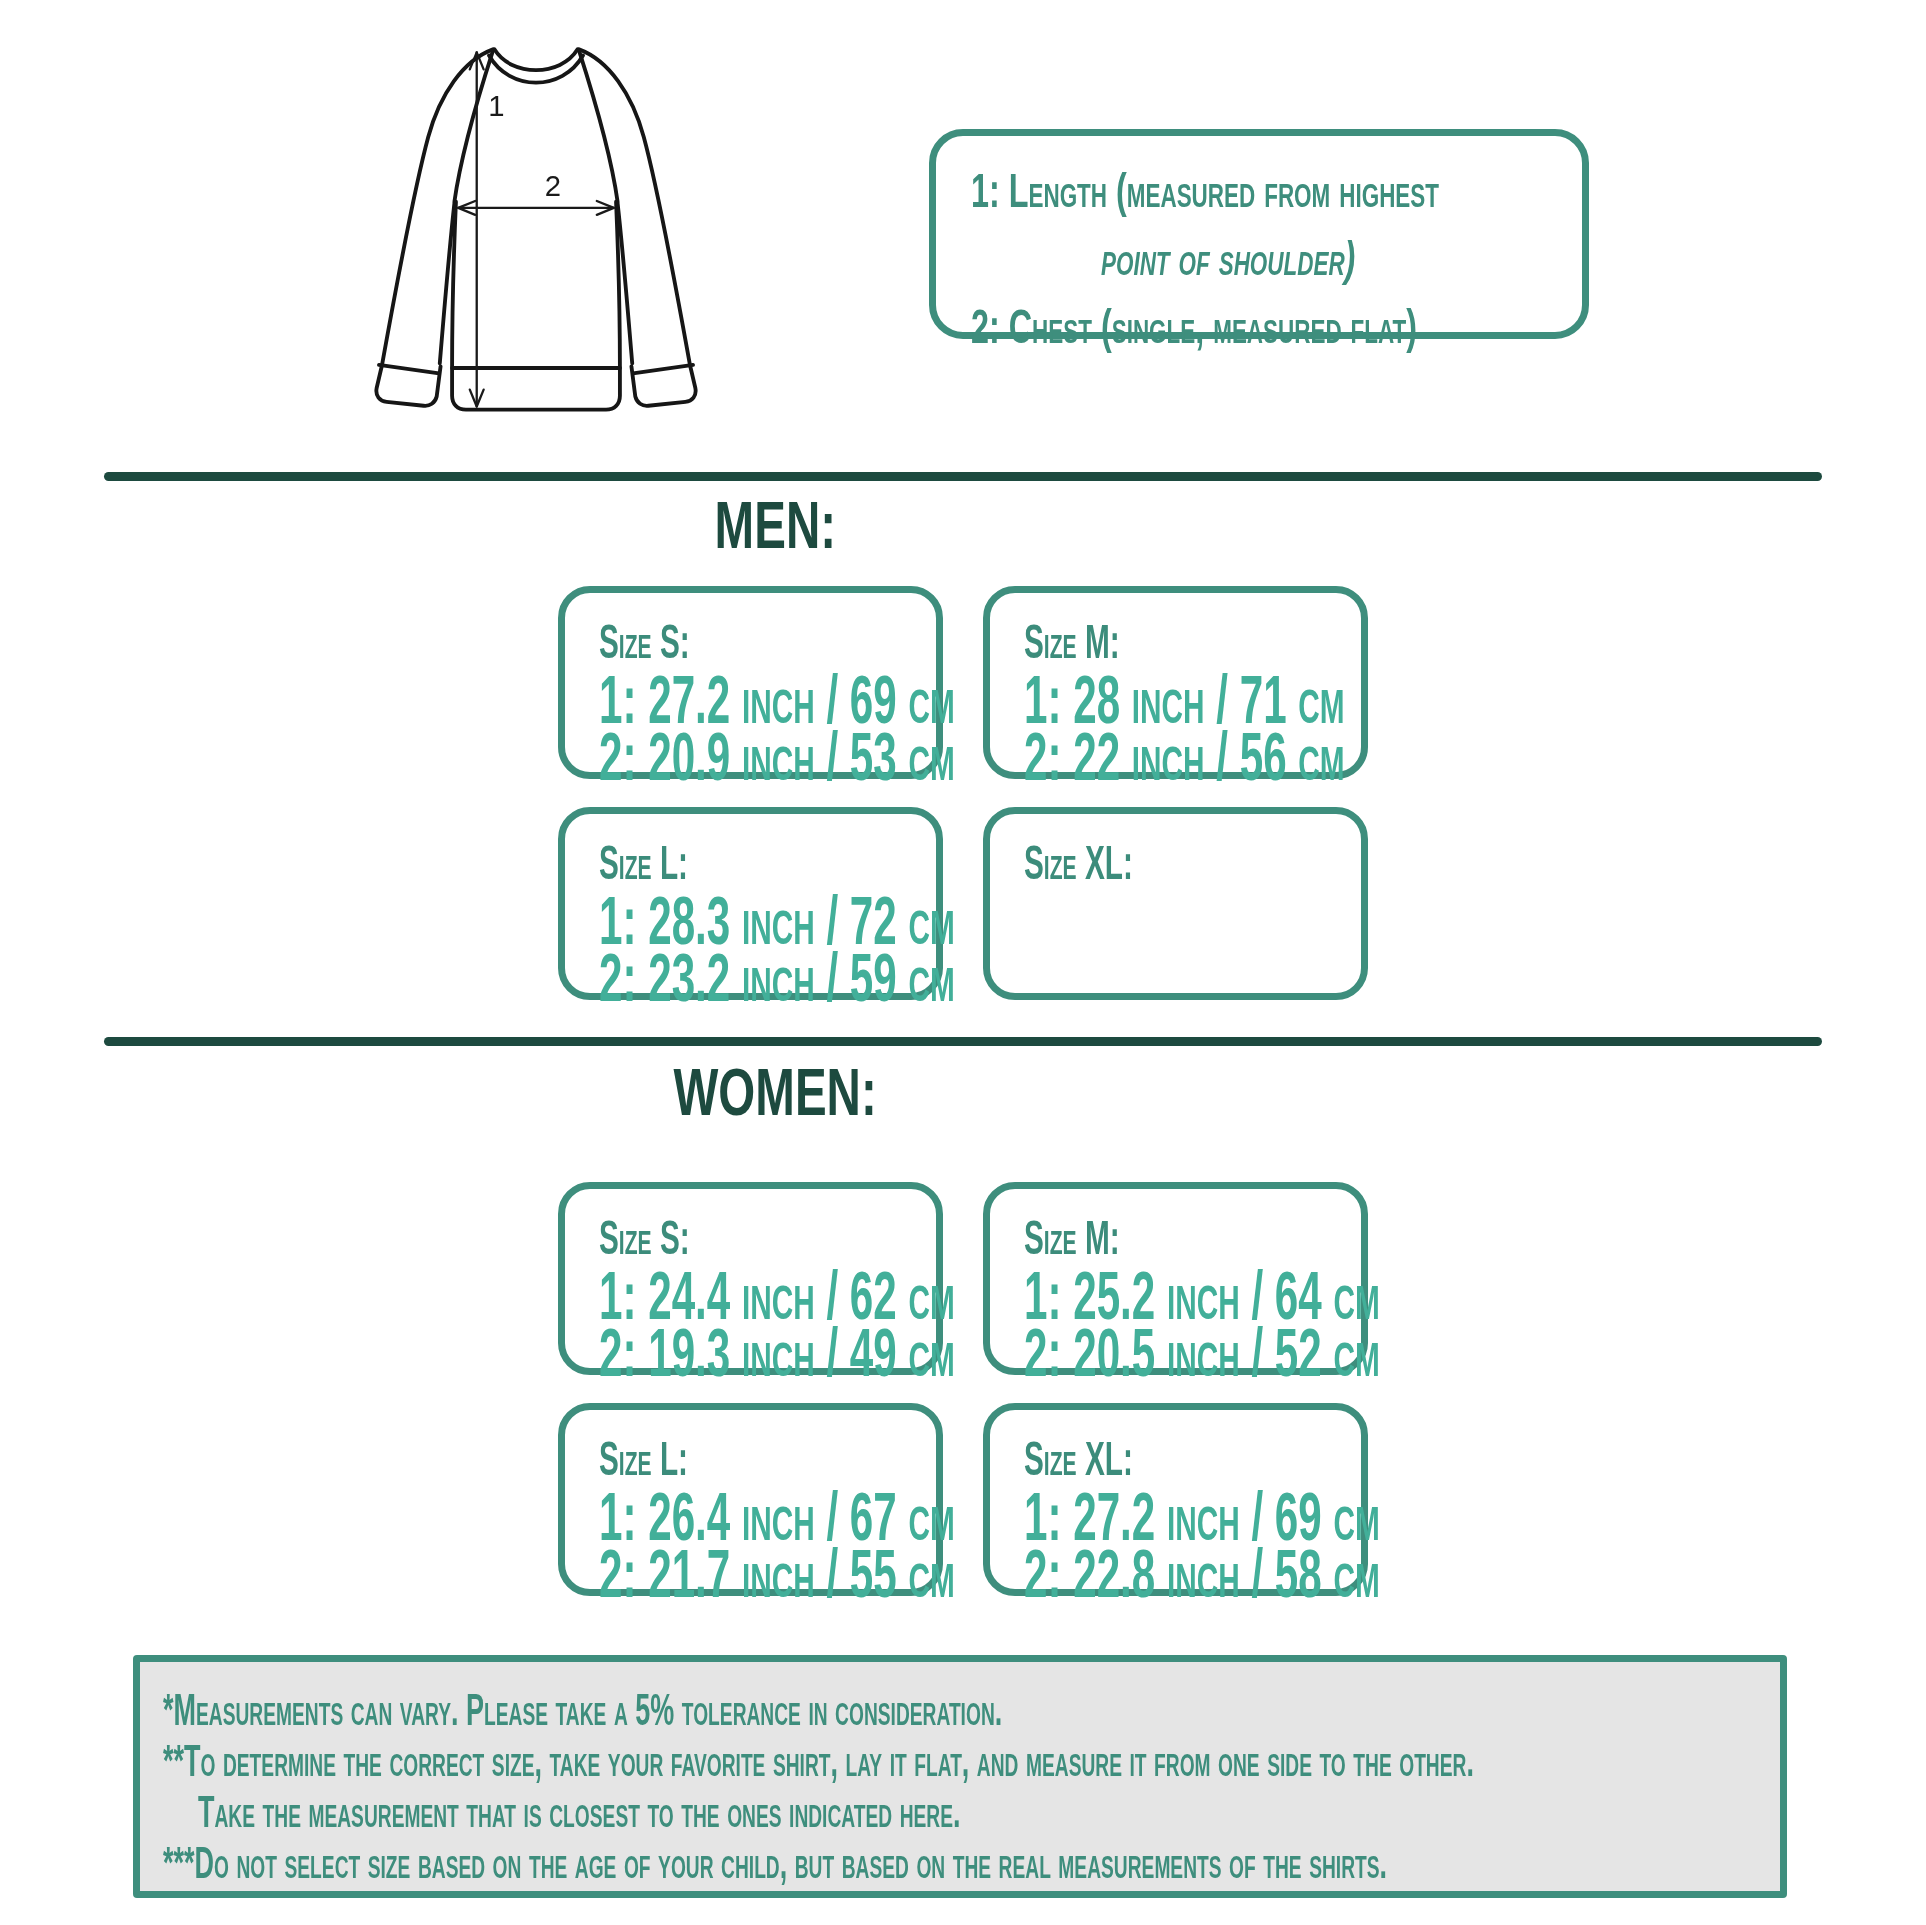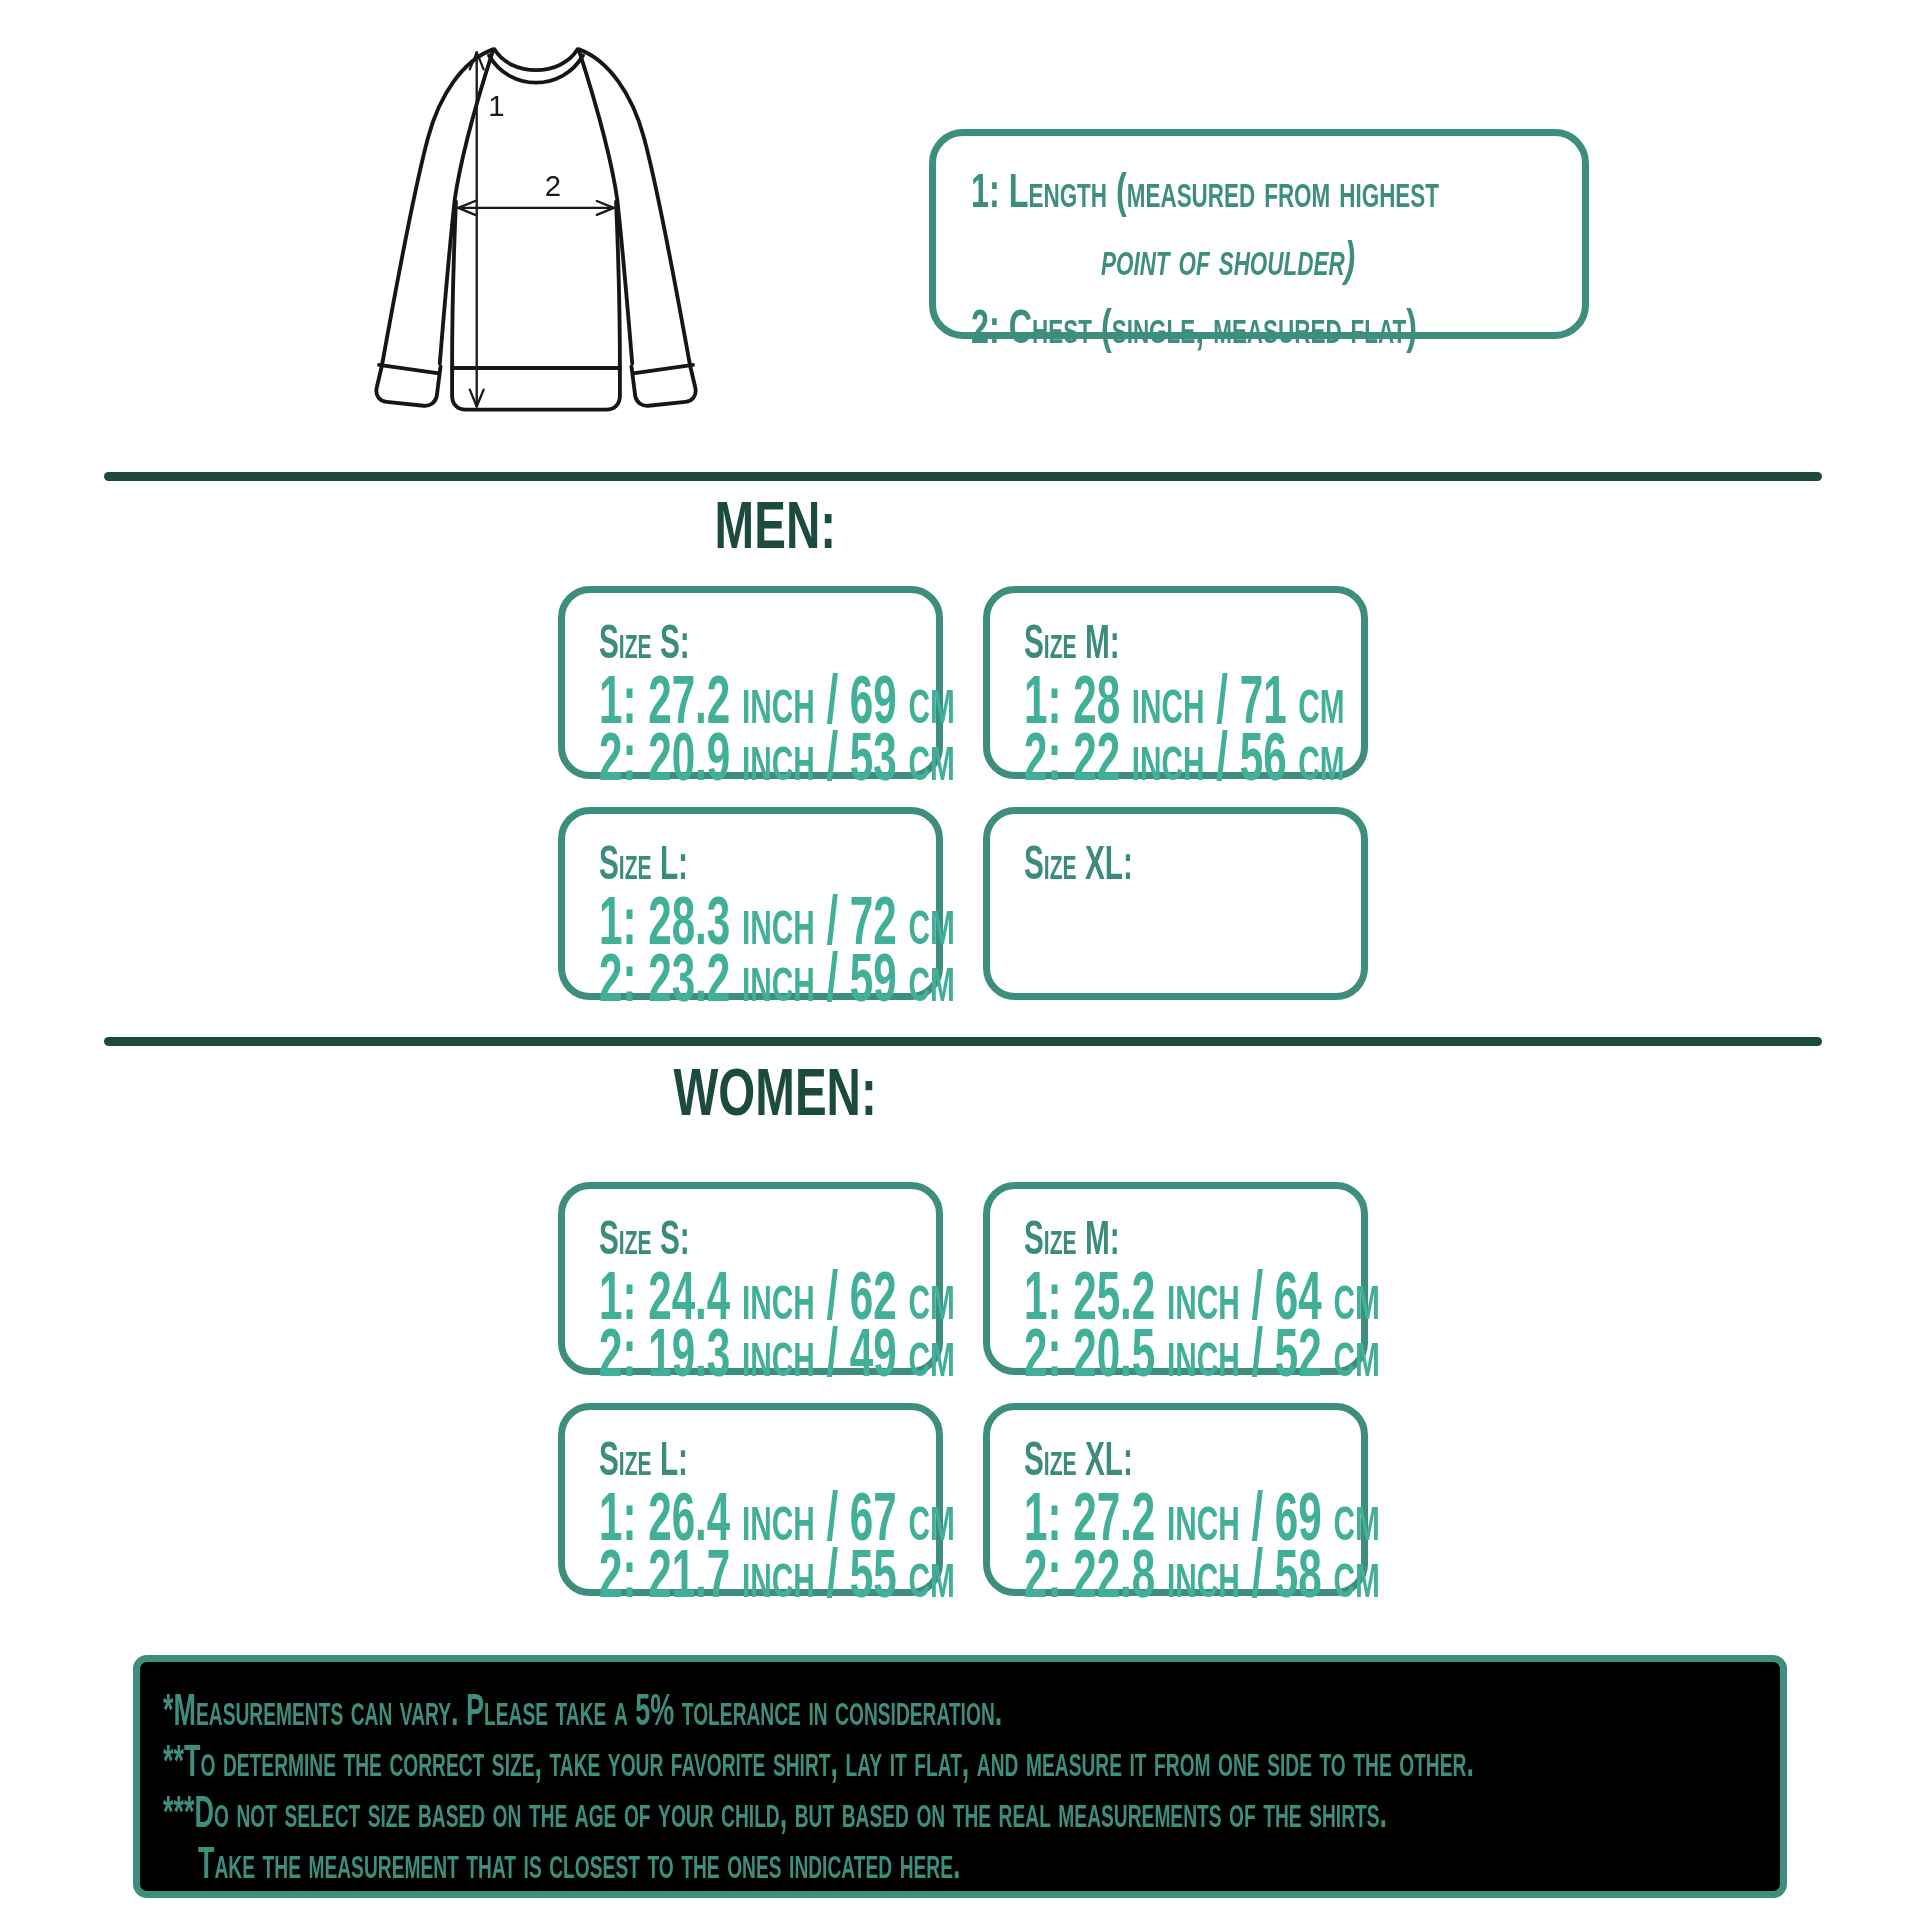--- a/index.html
+++ b/index.html
@@ -66,23 +66,23 @@
     padding: 18.5px 6.2px 6.2px 34px;
     background: #ffffff;
   }
   .size-label { color: #3c8c7b; font-size: 48px; line-height: 59px; font-weight: bold; }
   .size-line  { color: #42af99; font-size: 68px; line-height: 57px; font-weight: bold; }
 
   
   .notes-box {
     left: 133px; top: 1655px; width: 1654px; height: 243px;
     box-sizing: border-box;
-    border: 7.7px solid #3e8e7d; border-radius: 14px;
+    border: 7.7px solid #3e8e7d; border-radius: 4px;
     padding: 21.6px 12.3px 9.2px 23px;
-    background: #000000;
+    background: #e5e5e5;
   }
   .note-line { color: #3e8e7d; font-size: 45px; line-height: 51px; font-weight: bold; }
   .note-indent { padding-left: 35px; }
 </style>
 </head>
 <body>
 
 <svg id="shirt-diagram" class="abs" viewBox="0 0 480 530" fill="none">
   <g stroke="#161616" stroke-width="5" stroke-linecap="round" stroke-linejoin="round" fill="none">
 
@@ -169,16 +169,16 @@
   <div class="size-box">
     <div class="size-label hs"><span class="cx">Size XL:</span></div>
     <div class="size-line hs"><span class="cx">1: 27.2 inch / 69 cm</span></div>
     <div class="size-line hs"><span class="cx">2: 22.8 inch / 58 cm</span></div>
   </div>
 </div>
 
 <div class="abs notes-box">
   <div class="note-line hs"><span class="cx-note">*Measurements can vary. Please take a 5% tolerance in consideration.</span></div>
   <div class="note-line hs"><span class="cx-note">**To determine the correct size, take your favorite shirt, lay it flat, and measure it from one side to the other.</span></div>
+  <div class="note-line hs note-indent"><span class="cx-note">Take the measurement that is closest to the ones indicated here.</span></div>
   <div class="note-line hs"><span class="cx-note">***Do not select size based on the age of your child, but based on the real measurements of the shirts.</span></div>
-  <div class="note-line hs note-indent"><span class="cx-note">Take the measurement that is closest to the ones indicated here.</span></div>
 </div>
 
 
 </body></html>

